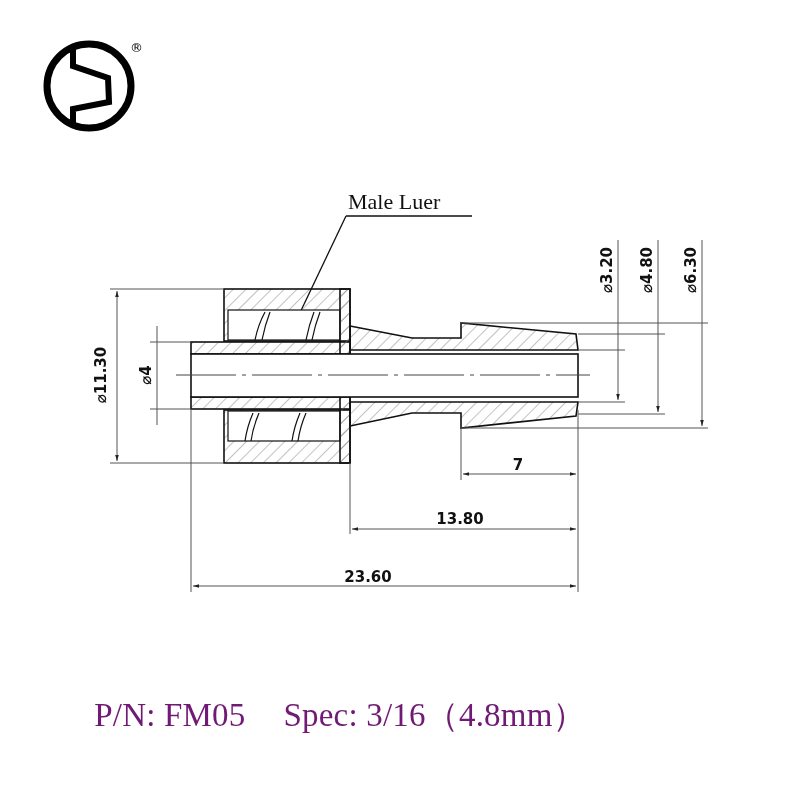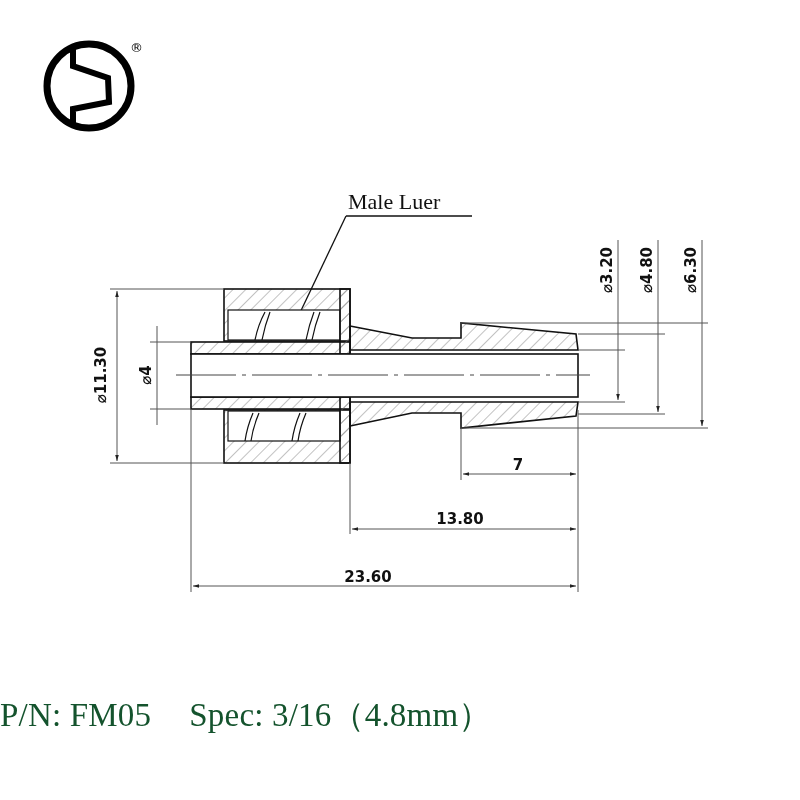--- a/index.html
+++ b/index.html
@@ -1,20 +1,20 @@
 <!DOCTYPE html>
 <html><head>
 <meta charset="utf-8">
 <style>
   html, body { margin: 0; padding: 0; background: #ffffff; }
   body { width: 800px; height: 800px; position: relative; overflow: hidden; font-family: "Liberation Sans", sans-serif; }
   .drawing { position: absolute; left: 0; top: 0; }
   .dimtext { font-family: "DejaVu Sans", sans-serif; font-weight: bold; font-size: 15px; fill: #111; }
   .labeltext { font-family: "Liberation Serif", serif; font-size: 22px; fill: #111; }
-  .footer { position: absolute; left: 0; width: 680px; top: 693px; font-family: "Liberation Serif", serif; font-size: 33px; color: #14532d; letter-spacing: 0.2px; }
+  .footer { position: absolute; left: 0; width: 680px; top: 693px; text-align: center; font-family: "Liberation Serif", serif; font-size: 33px; color: #701a75; letter-spacing: 0.2px; }
   .footer span { display: inline-block; }
   .footer .gap { width: 38px; }
 </style>
 </head>
 <body>
 
 <svg class="drawing" width="800" height="800" viewBox="0 0 800 800">
   <defs>
     <pattern id="hatch" patternUnits="userSpaceOnUse" width="9" height="9" patternTransform="rotate(45)">
       <line x1="0" y1="0" x2="0" y2="9" stroke="#777" stroke-width="0.9"></line>

